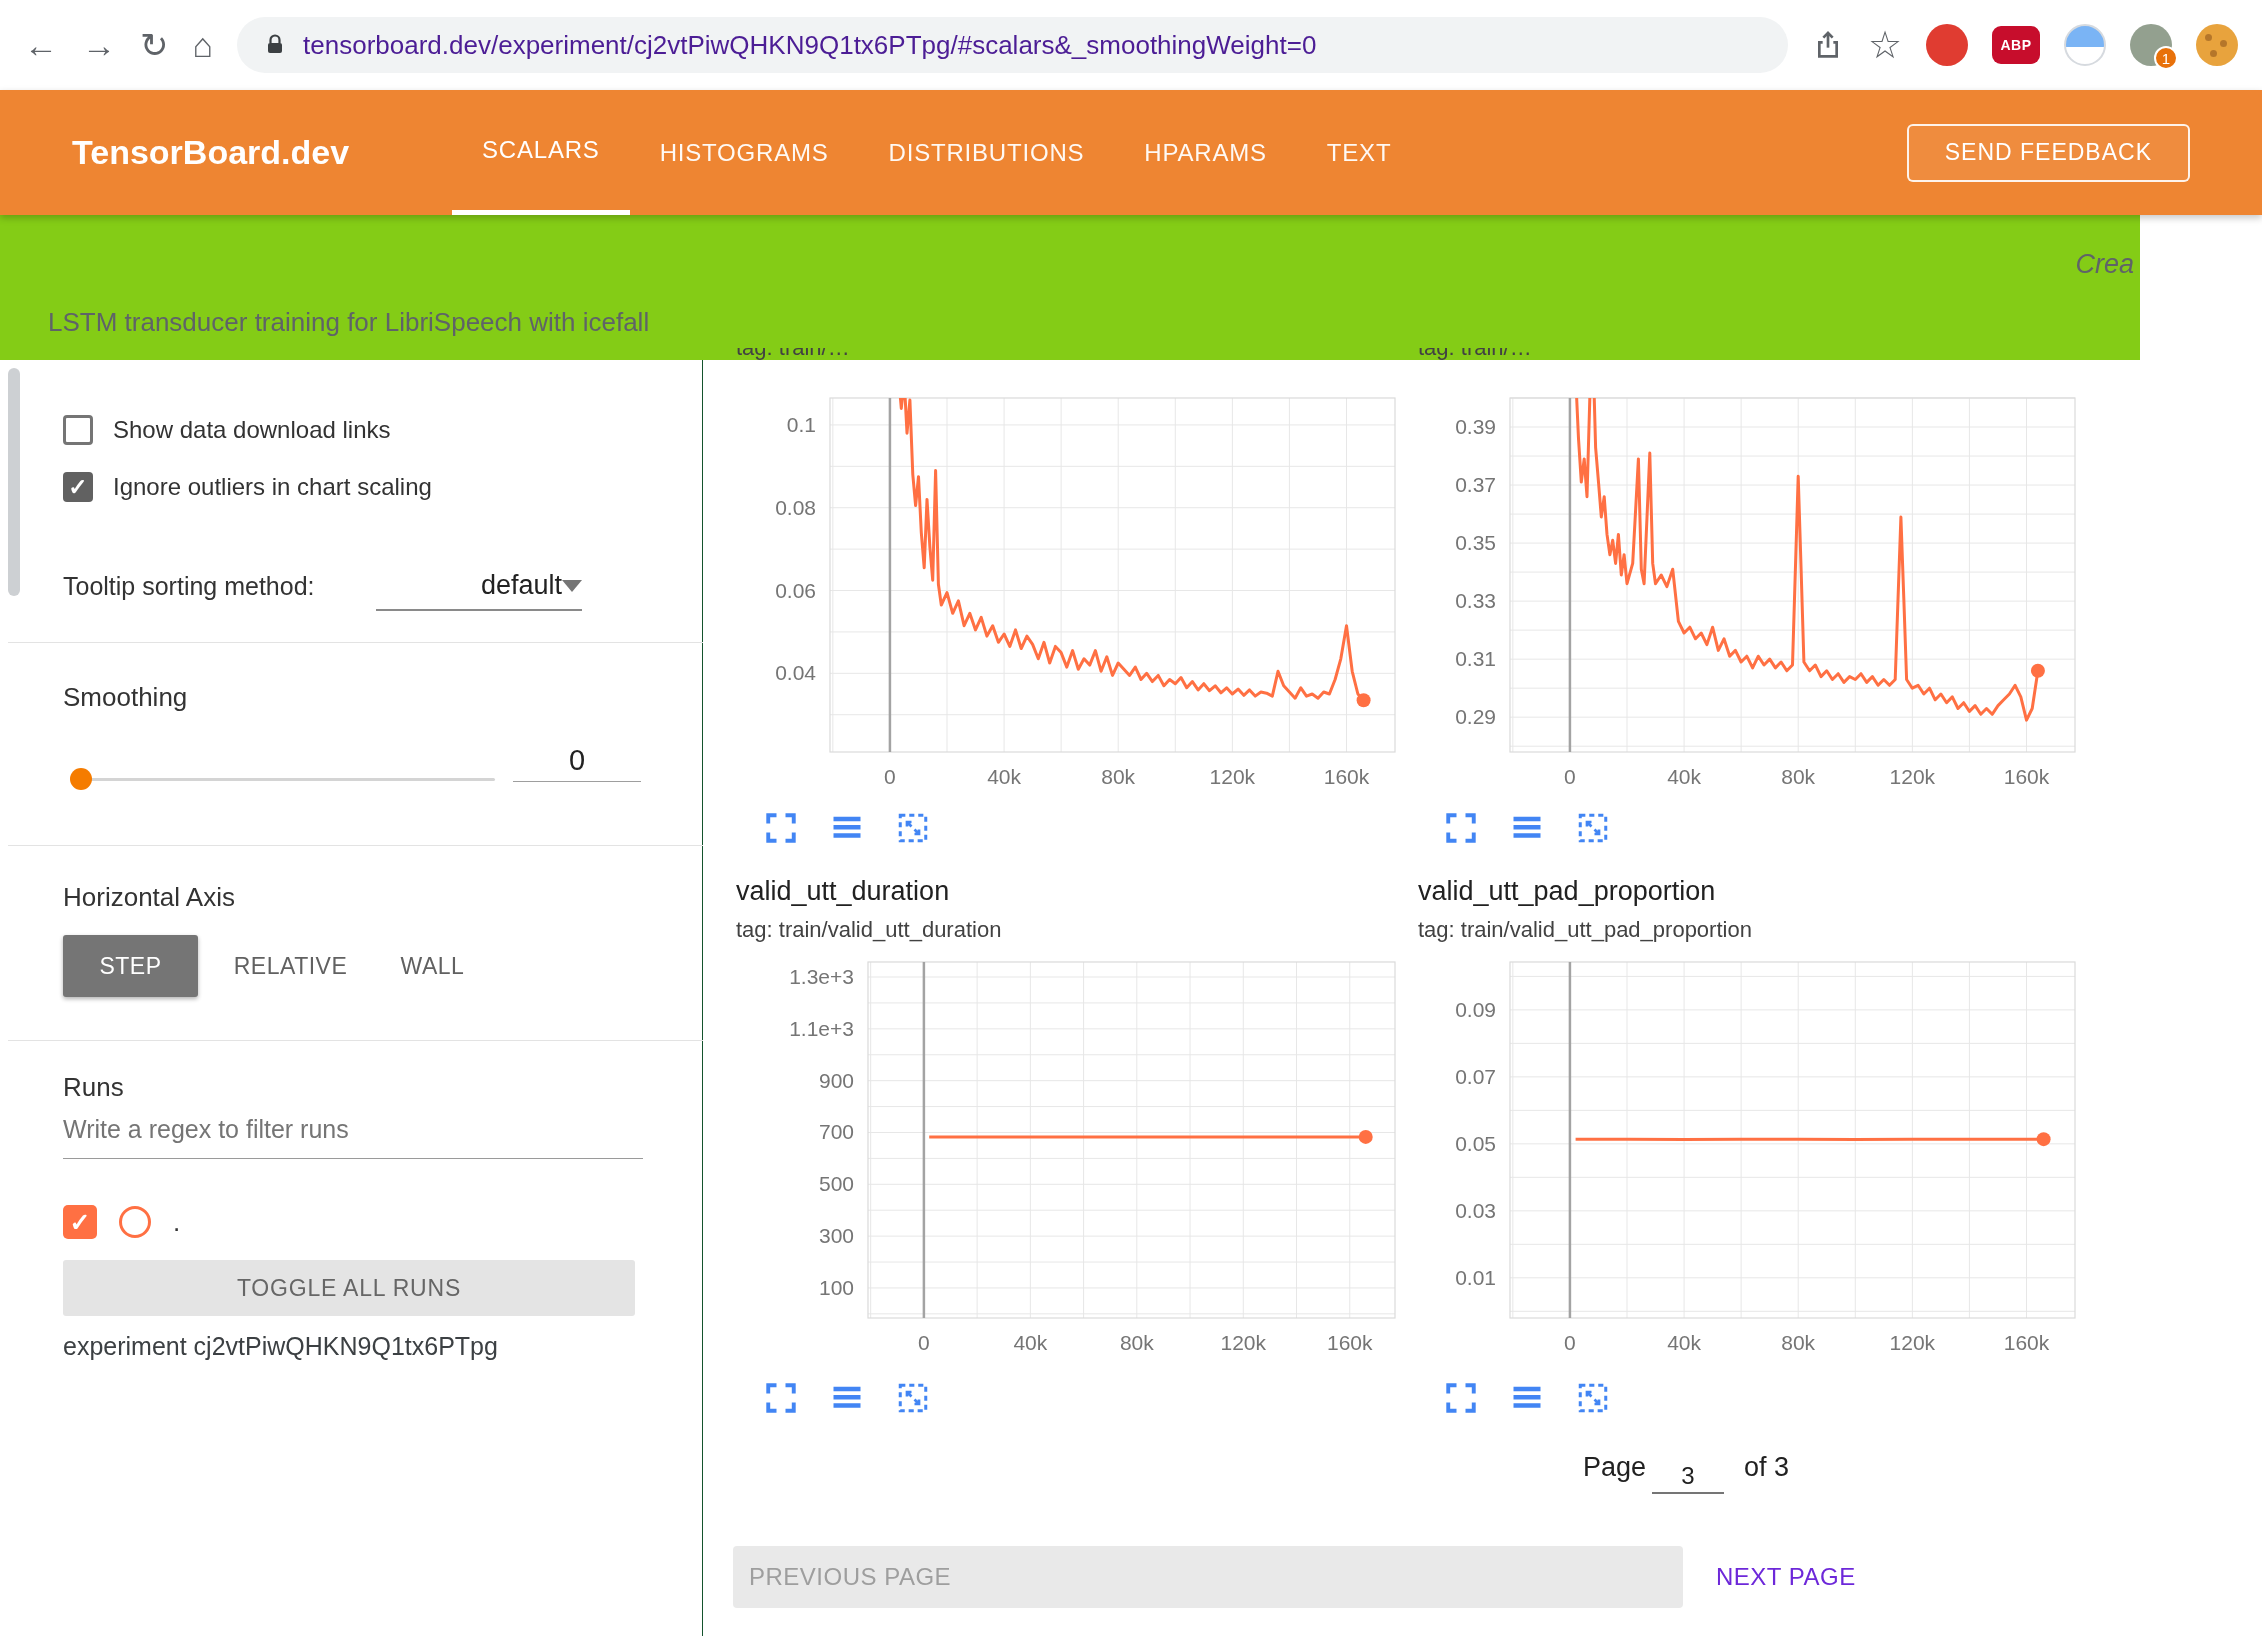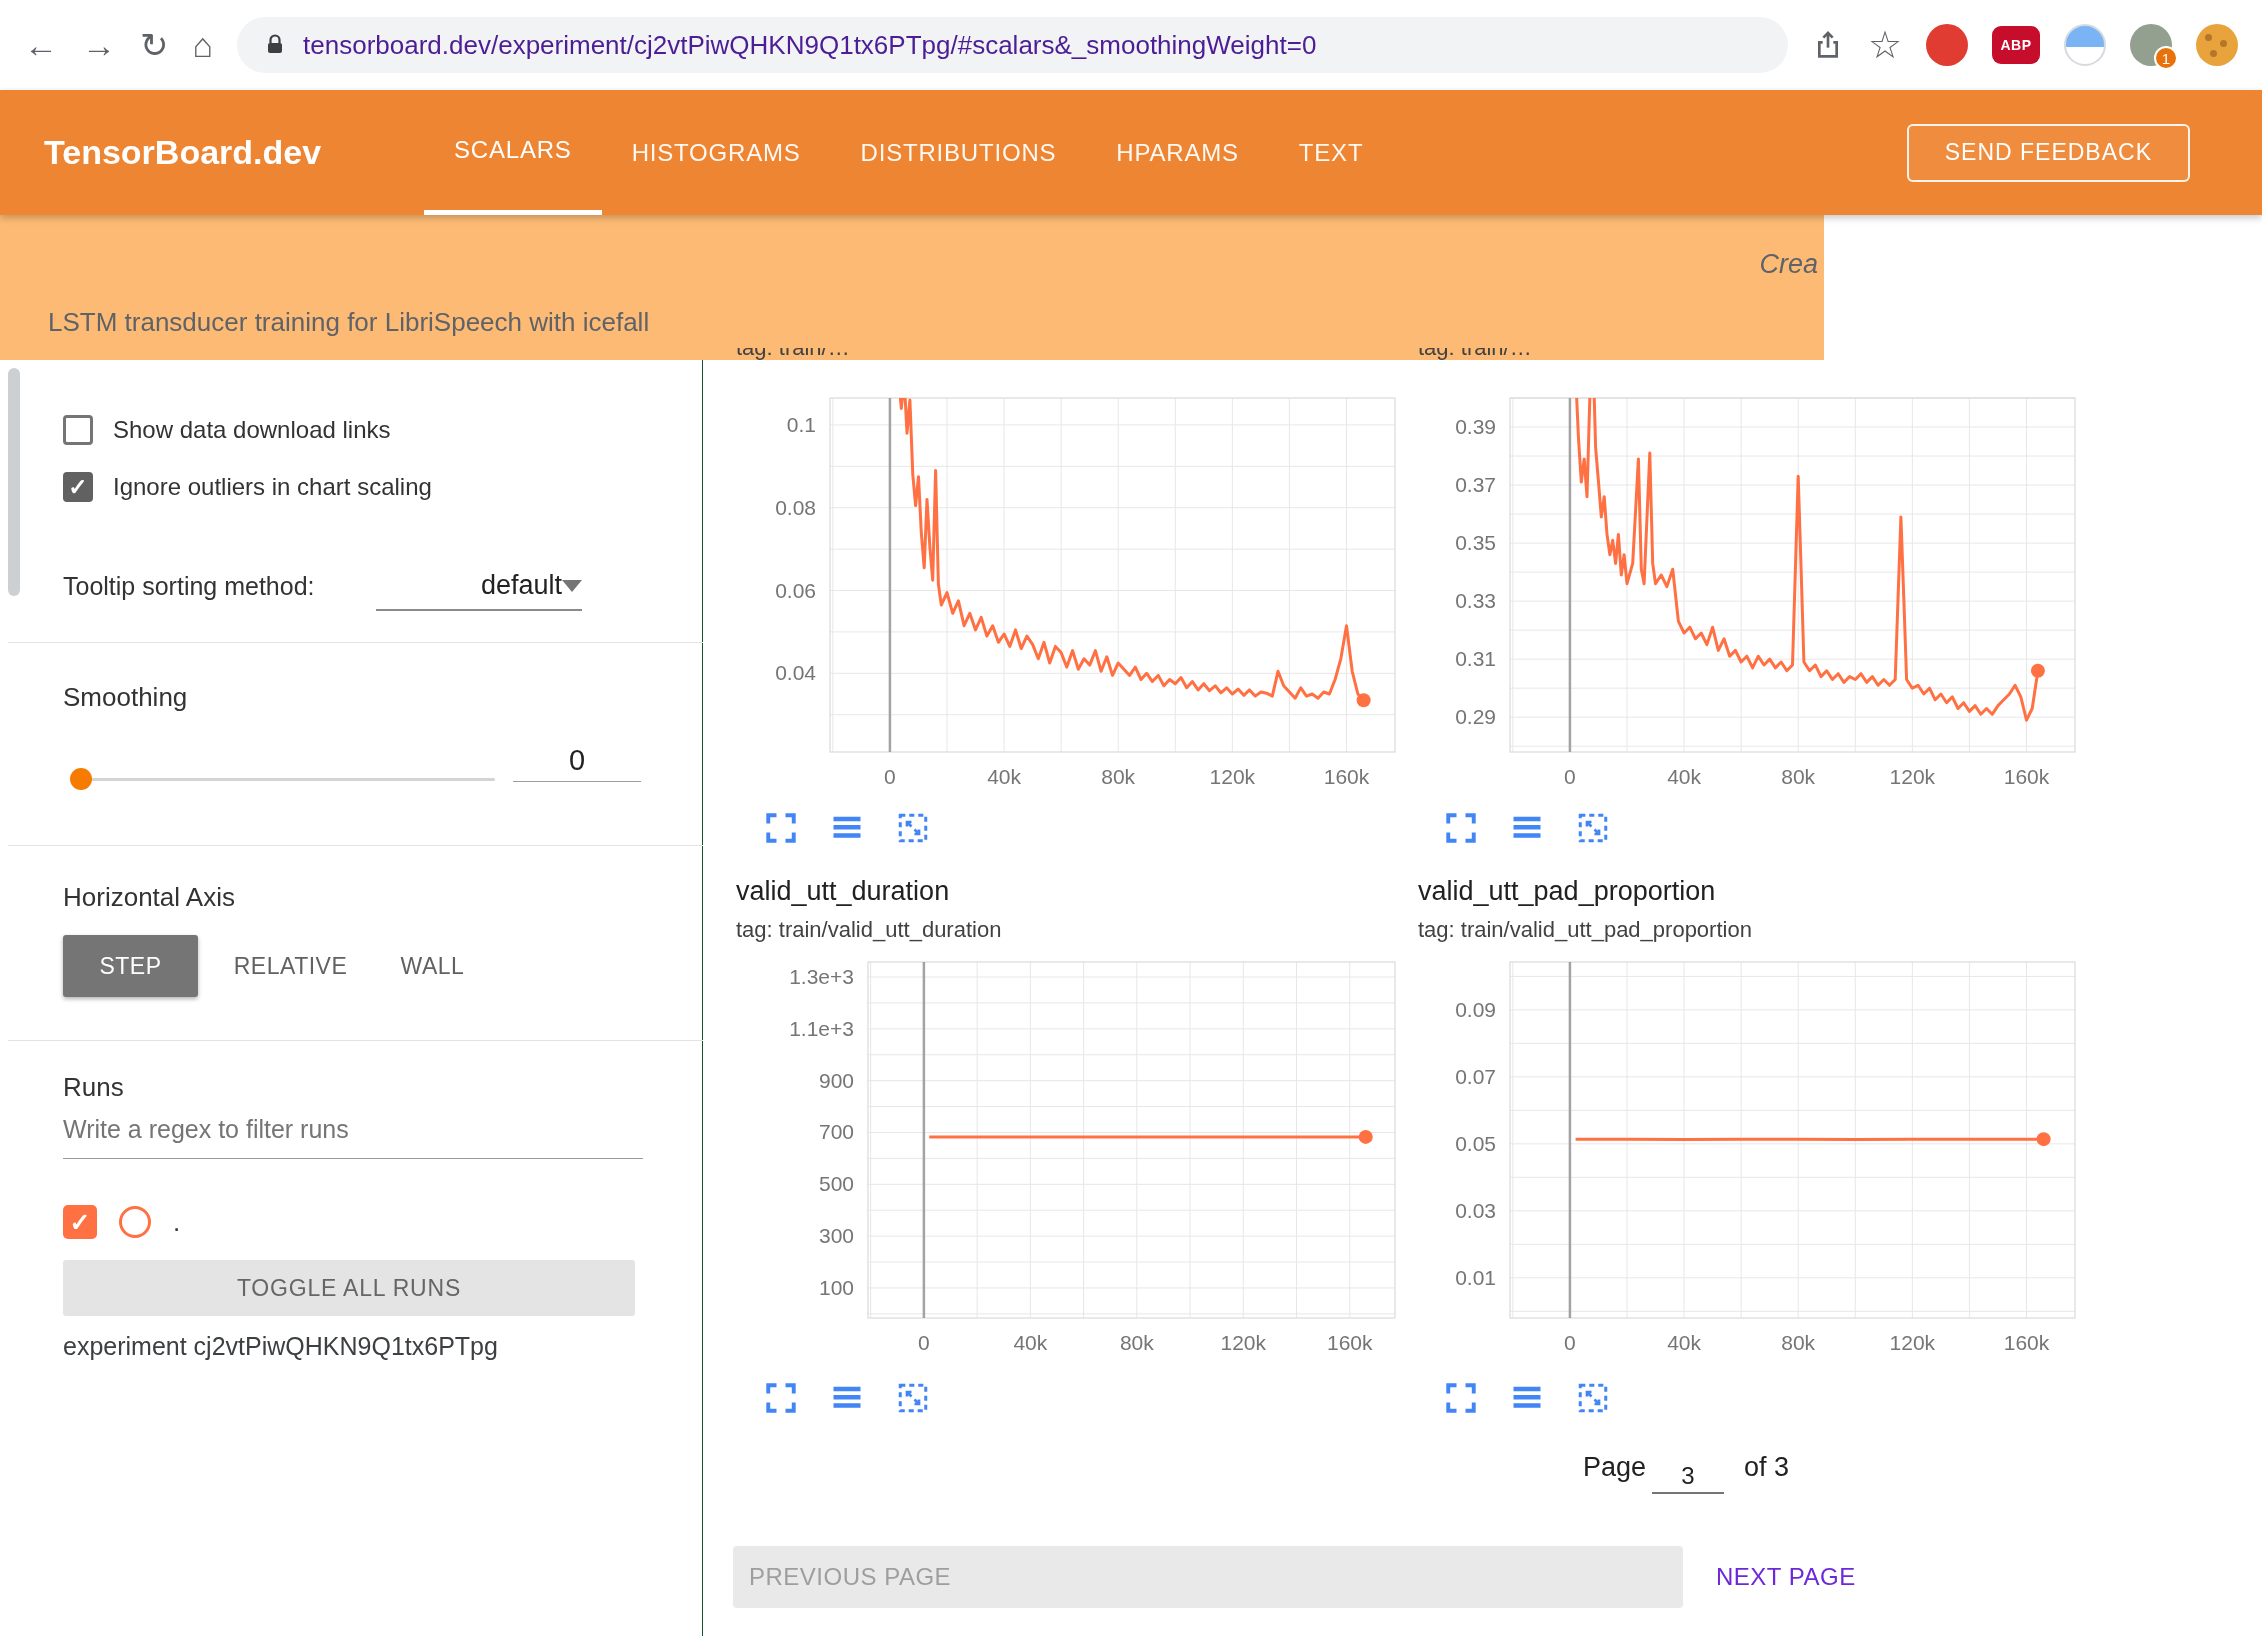--- a/index.html
+++ b/index.html
@@ -18,30 +18,30 @@
            font-size:14px;display:flex;align-items:center;justify-content:center;letter-spacing:.5px;}
   .ext-blue{background:linear-gradient(180deg,#7ab4f5 0 55%,#ffffff 55% 100%);border:2px solid #d6dadf;box-sizing:border-box;}
   .ext-avatar{background:#93a08f;}
   .badge{position:absolute;right:-6px;bottom:-4px;width:24px;height:24px;border-radius:50%;
          background:#e8710a;color:#fff;font-size:15px;display:flex;align-items:center;justify-content:center;border:2px solid #fff;box-sizing:border-box;}
   .ext-cookie{background:#e8a33d;}
   .cookie-dot{position:absolute;width:7px;height:7px;border-radius:50%;background:#b5762a;}
   
   .appbar{position:absolute;left:0;top:90px;width:2262px;height:125px;background:#ee8532;
           display:flex;align-items:stretch;box-shadow:0 3px 7px rgba(0,0,0,.22);z-index:5;}
-  .brand{align-self:center;margin-left:44px;font-size:34px;font-weight:bold;color:#fff;width:330px;}
+  .brand{align-self:center;margin-left:72px;font-size:34px;font-weight:bold;color:#fff;width:330px;}
   .tabs{display:flex;align-items:stretch;margin-left:50px;}
   .tab{display:flex;align-items:center;padding:0 30px;color:rgba(255,255,255,.95);font-size:24px;
        letter-spacing:.8px;font-weight:500;cursor:pointer;box-sizing:border-box;}
   .tab.active{border-bottom:5px solid #fff;color:#fff;}
   .feedback{margin-left:auto;margin-right:72px;align-self:center;height:58px;padding:0 36px;
             border:2px solid rgba(255,255,255,.9);border-radius:6px;background:rgba(255,255,255,.06);
             color:#fff;font-size:23px;letter-spacing:1px;font-weight:500;display:flex;align-items:center;cursor:pointer;}
   
-  .infobar{position:absolute;left:0;top:215px;width:1824px;height:145px;background:#fdba74;}
+  .infobar{position:absolute;left:0;top:215px;width:2140px;height:145px;background:#84cc16;}
   .crea{position:absolute;right:6px;top:34px;font-size:27px;font-style:italic;color:#5f6368;white-space:nowrap;}
   .exp-title{position:absolute;left:48px;top:92px;font-size:26px;color:#5f6368;}
   
   .sidebar{position:absolute;left:8px;top:360px;width:695px;height:1276px;background:#fff;
            border-right:1px solid #14532d;box-sizing:border-box;}
   .scrollthumb{position:absolute;left:0;top:8px;width:12px;height:228px;border-radius:7px;background:#cdd0d3;}
   .srow{position:absolute;left:55px;display:flex;align-items:center;gap:20px;}
   .chk{width:30px;height:30px;border-radius:4px;box-sizing:border-box;flex:0 0 auto;
        display:flex;align-items:center;justify-content:center;}
   .chk.off{border:3px solid #757575;}

